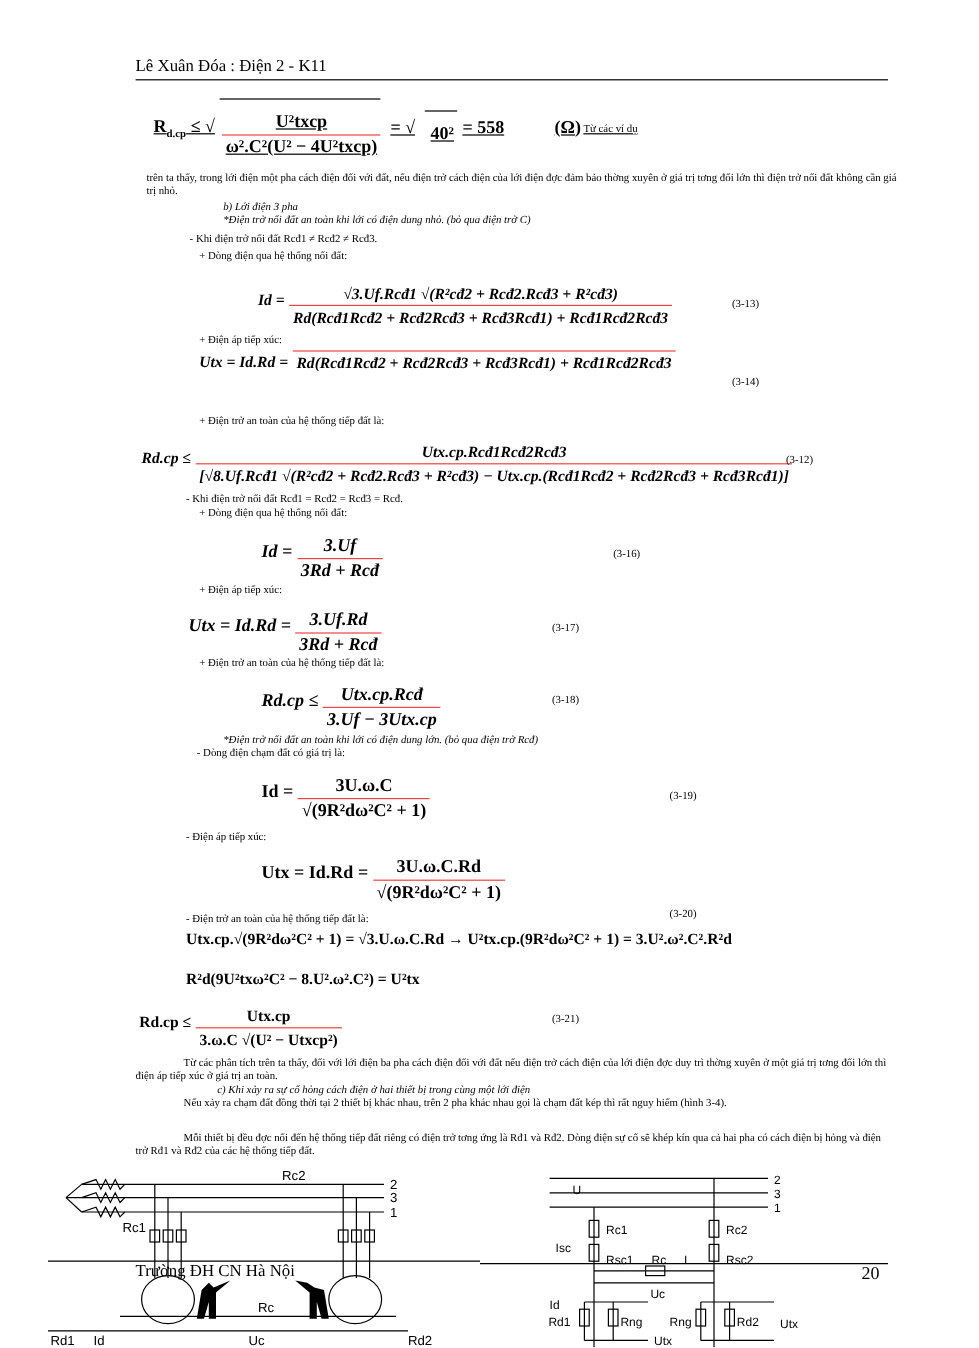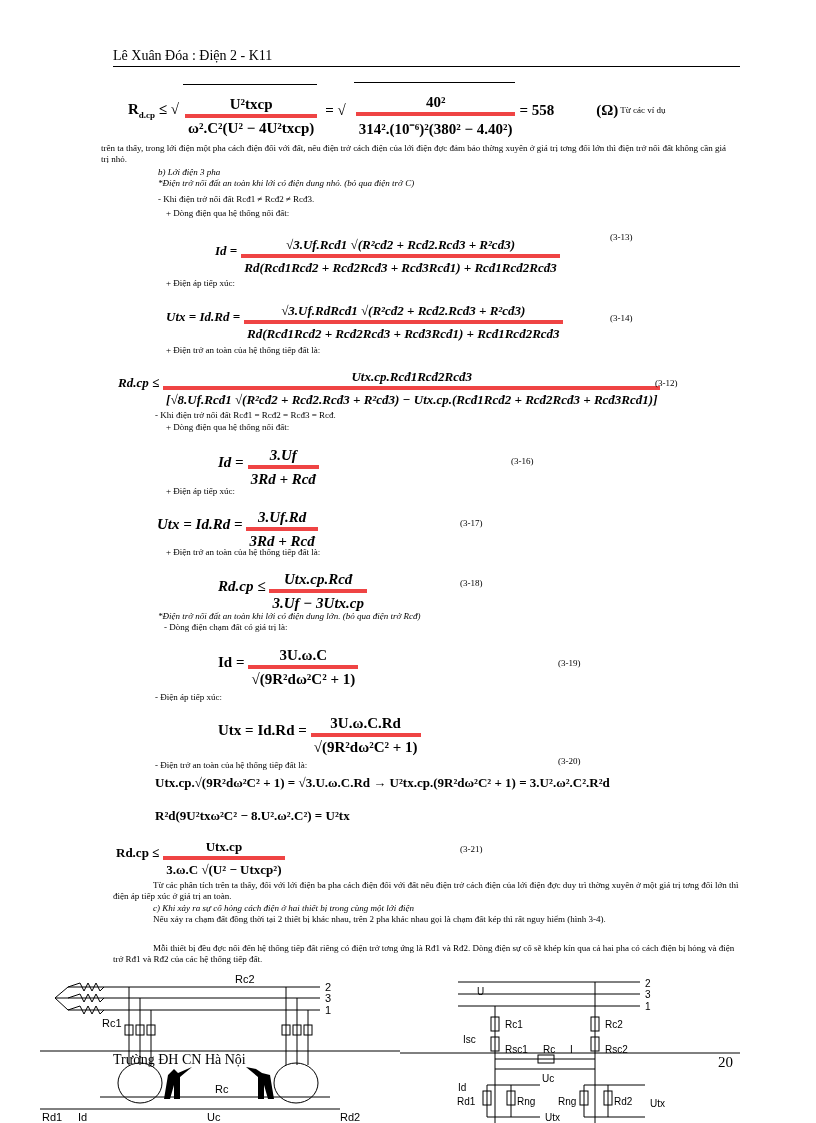--- a/index.html
+++ b/index.html
@@ -2,75 +2,73 @@
 <html><head>
 <meta charset="utf-8">
 <style>
   html, body { margin:0; padding:0; background:#fff; }
   body { width:816px; height:1123px; position:relative; overflow:hidden;
          font-family:"Liberation Serif", serif; color:#000; }
   .abs { position:absolute; }
   .hdr { left:113px; top:48px; font-size:14px; }
   .hdr-line { left:113px; top:66px; width:627px; height:1px; background:#000; }
   .txt { font-size:9px; line-height:11px; }
-  .ital { font-style:italic; }
+  .ital { font-style:italic;margin-left:28px; }
   .eq { font-weight:bold; font-style:italic; font-size:15px; display:flex; align-items:center; }
   .eqb { font-weight:bold; font-size:15px; display:flex; align-items:center; }
   .frac { display:inline-flex; flex-direction:column; align-items:center; margin:0 4px; }
   .frac .num { padding:11px 3px 1px; }
-  .frac .den { border-top:4px solid #ef4444; padding:2px 3px 0; }
+  .frac .den { border-top:1px solid #ef4444; padding:2px 3px 0; }
   .eqno { font-size:9px; font-weight:normal; font-style:normal; }
   .sqrt { border-top:1px solid #000; padding-left:2px; }
   sub, sup { font-size:9px; }
   .page-no { left:718px; top:1054px; font-size:15px; }
   svg text { font-family:"Liberation Sans", sans-serif; }
 </style>
 </head>
 <body>
 
 <div class="abs hdr">Lê Xuân Đóa  : Điện 2 - K11</div>
 <div class="abs hdr-line"></div>
 
-<div class="abs eqb" style="left:128px;top:82px;">
+<div class="abs eqb" style="left:128px;top:82px;text-decoration:underline;">
   <span>R<sub>d.cp</sub> ≤ √</span>
   <span class="frac sqrt">
     <span class="num">U²txcp</span>
     <span class="den">ω².C²(U² − 4U²txcp)</span>
   </span>
   <span style="margin:0 4px">= √</span>
   <span class="frac sqrt">
     <span class="num">40²</span>
-    <span class="den">314².(10⁻⁶)²(380² − 4.40²)</span>
   </span>
   <span>= 558</span>
   <span style="margin-left:42px">(Ω)</span>
   <span class="txt" style="font-weight:normal;margin-left:2px">Từ các ví dụ</span>
 </div>
 
-<div class="abs txt" style="left:101px;top:143px;width:630px;">trên ta thấy, trong lới  điện một pha cách điện đối với đất, nếu điện trở cách điện của lới  điện đợc  đảm bảo thờng  xuyên ở giá trị tơng  đối lớn thì điện trở nối đất không cần giá trị nhỏ.</div>
+<div class="abs txt" style="left:122px;top:143px;width:630px;">trên ta thấy, trong lới  điện một pha cách điện đối với đất, nếu điện trở cách điện của lới  điện đợc  đảm bảo thờng  xuyên ở giá trị tơng  đối lớn thì điện trở nối đất không cần giá trị nhỏ.</div>
 <div class="abs txt ital" style="left:158px;top:167px;">b) Lới  điện 3 pha</div>
 <div class="abs txt ital" style="left:158px;top:178px;">*Điện trở nối đất an toàn khi lới  có điện dung nhỏ. (bỏ qua điện trở C)</div>
 <div class="abs txt" style="left:158px;top:194px;">- Khi điện trở nối đất Rcđ1 ≠ Rcđ2 ≠ Rcđ3.</div>
 <div class="abs txt" style="left:166px;top:208px;">+ Dòng điện qua hệ thống nối đất:</div>
 
 <div class="abs eq" style="left:215px;top:226px;font-size:13px;">
   <span>Id =</span>
   <span class="frac">
     <span class="num">√3.Uf.Rcđ1 √(R²cđ2 + Rcđ2.Rcđ3 + R²cđ3)</span>
     <span class="den">Rd(Rcđ1Rcđ2 + Rcđ2Rcđ3 + Rcđ3Rcđ1) + Rcđ1Rcđ2Rcđ3</span>
   </span>
 </div>
-<div class="abs eqno" style="left:610px;top:232px;text-align:center;">(3-13)</div>
+<div class="abs eqno" style="left:610px;top:248px;text-align:center;">(3-13)</div>
 
 <div class="abs txt" style="left:166px;top:278px;">+ Điện áp tiếp xúc:</div>
 
 <div class="abs eq" style="left:166px;top:292px;font-size:13px;">
   <span>Utx = Id.Rd =</span>
   <span class="frac">
-    <span class="num">√3.Uf.RdRcđ1 √(R²cđ2 + Rcđ2.Rcđ3 + R²cđ3)</span>
     <span class="den">Rd(Rcđ1Rcđ2 + Rcđ2Rcđ3 + Rcđ3Rcđ1) + Rcđ1Rcđ2Rcđ3</span>
   </span>
 </div>
 <div class="abs eqno" style="left:610px;top:313px;">(3-14)</div>
 
 <div class="abs txt" style="left:166px;top:345px;">+ Điện trở an toàn của hệ thống tiếp đất là:</div>
 
 <div class="abs eq" style="left:118px;top:358px;font-size:13px;">
   <span>Rd.cp ≤</span>
   <span class="frac">

